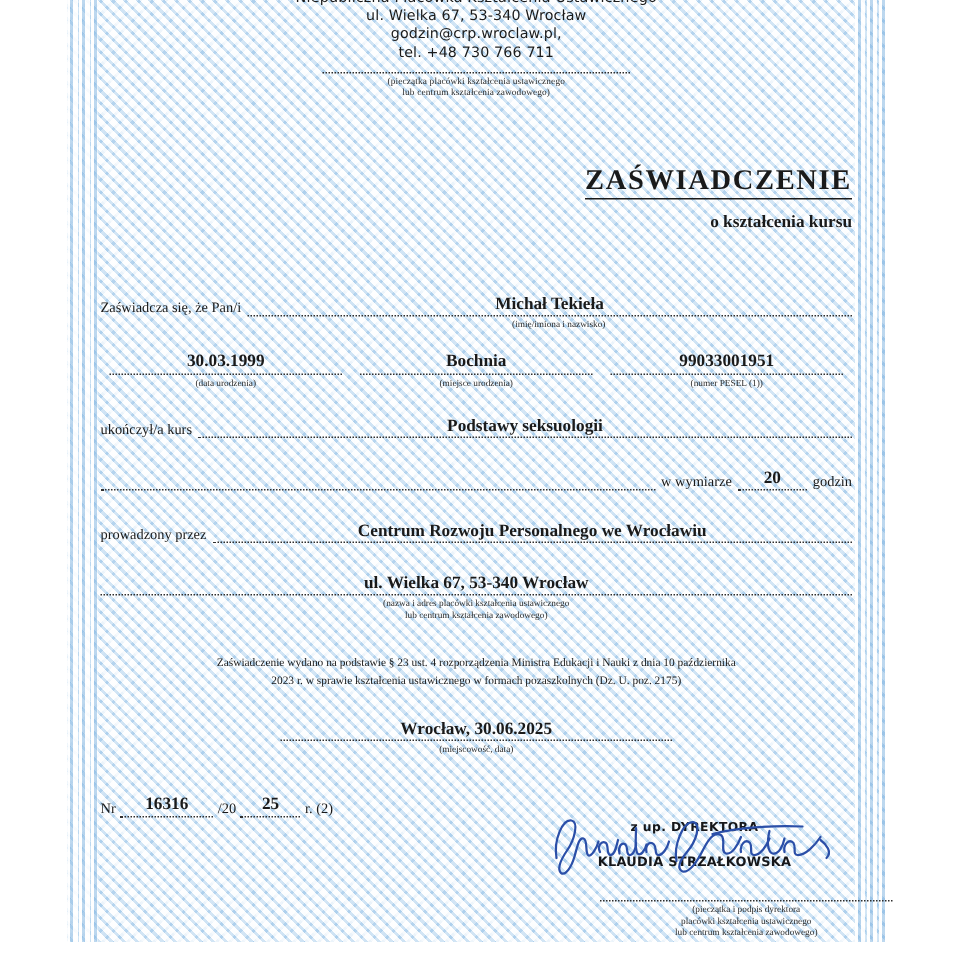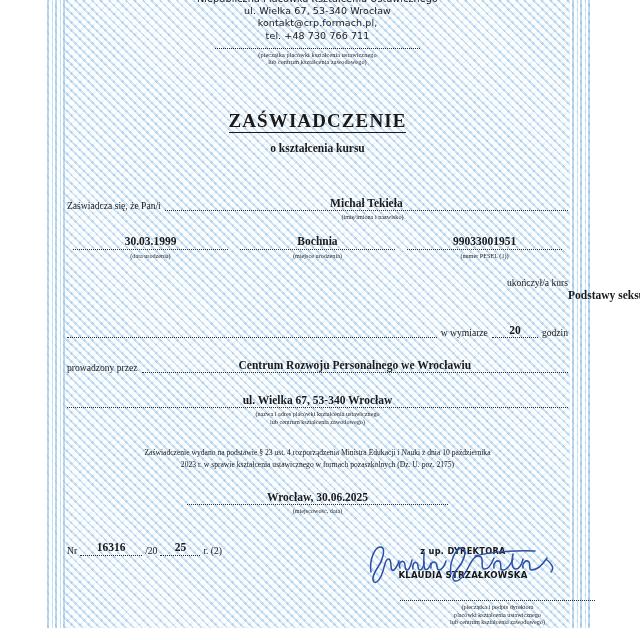--- a/index.html
+++ b/index.html
@@ -94,21 +94,21 @@
   .caption {
     text-align: center;
     font-family: "Liberation Serif", serif;
     font-size: 6.2px;
     line-height: 7.6px;
     color: #2a2a2a;
     margin-top: 2px;
   }
 
   
-  .title-wrap { text-align: center; margin-top: 44px; }
+  .title-wrap { text-align: right; margin-top: 44px; }
   .title {
     font-family: "Liberation Serif", serif;
     font-weight: bold;
     font-size: 19px;
     letter-spacing: 1.1px;
     border-bottom: 1.3px solid #1a1a1a;
     display: inline-block;
     padding-bottom: 1px;
     line-height: 21px;
   }
@@ -214,21 +214,21 @@
     <div class="band left"></div>
     <div class="band right"></div>
   </div>
 
   <div class="content">
     <div class="inner">
 
       <div class="letterhead">
         <div class="l1">Niepubliczna Placówka Kształcenia Ustawicznego</div>
         <div>ul. Wielka 67, 53-340 Wrocław</div>
-        <div>kontakt@crp.formach.pl,</div>
+        <div>godzin@crp.wroclaw.pl,</div>
         <div>tel. +48 730 766 711</div>
         <div class="dotrule" style="width:205px; margin-top:6px;"></div>
         <div class="caption">
           <div>(pieczątka placówki kształcenia ustawicznego</div>
           <div>lub centrum kształcenia zawodowego)</div>
         </div>
       </div>
 
       <div class="title-wrap">
         <div class="title">ZAŚWIADCZENIE</div>
@@ -259,21 +259,21 @@
           <div class="caption">(miejsce urodzenia)</div>
         </div>
         <div class="cell">
           <div class="fill">
             <span class="val">99033001951</span>
           </div>
           <div class="caption">(numer PESEL (1))</div>
         </div>
       </div>
 
-      <div class="row flexline" style="margin-top:18px;flex-direction:column;">
+      <div class="row flexline" style="margin-top:18px;">
         <div class="lbl">ukończył/a kurs</div>
         <div class="fill" style="margin-left:4px;">
           <span class="val">Podstawy seksuologii</span>
         </div>
       </div>
 
       <div class="row flexline" style="margin-top:20px;">
         <div class="fill"></div>
         <div class="lbl" style="padding:0 4px;">w wymiarze</div>
         <div class="fill" style="flex:0 0 46px;">

